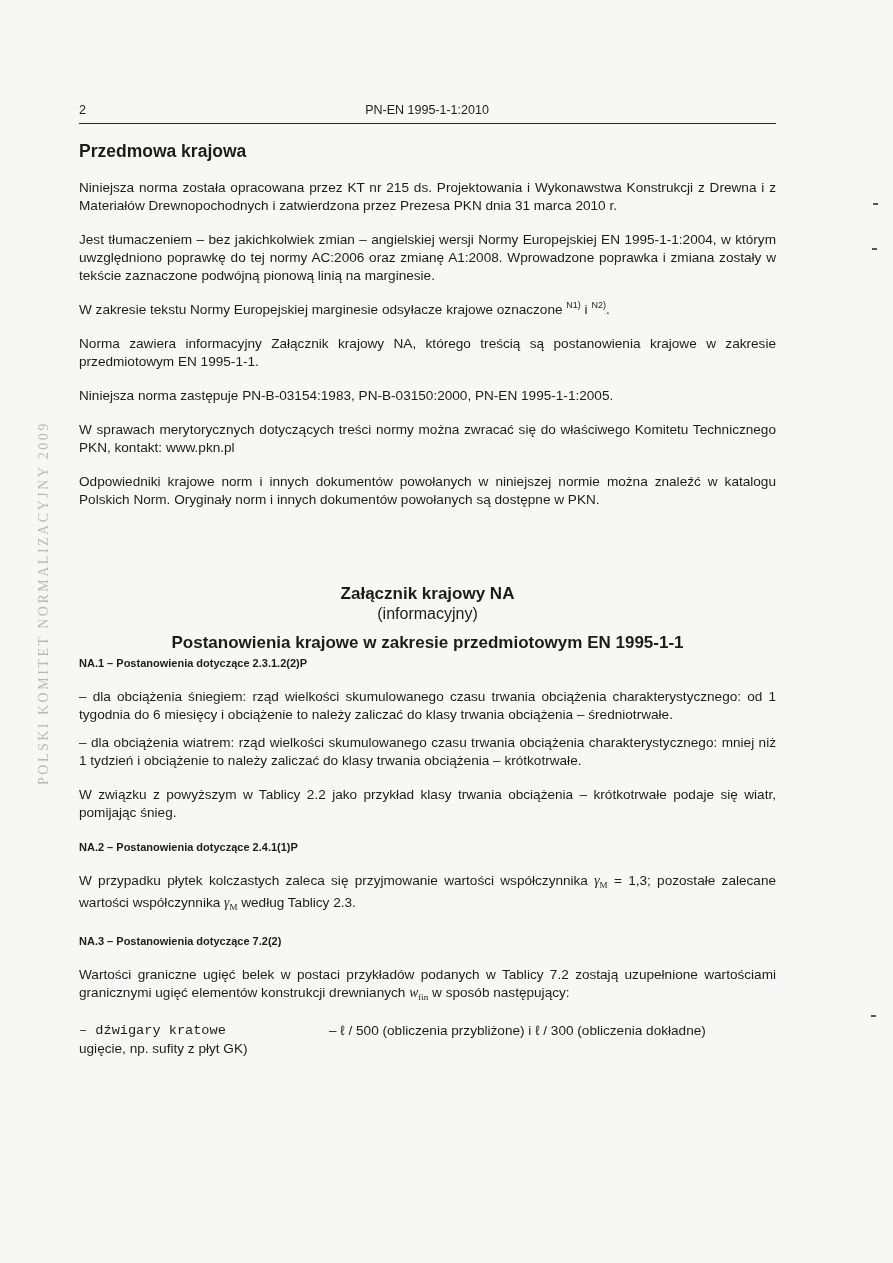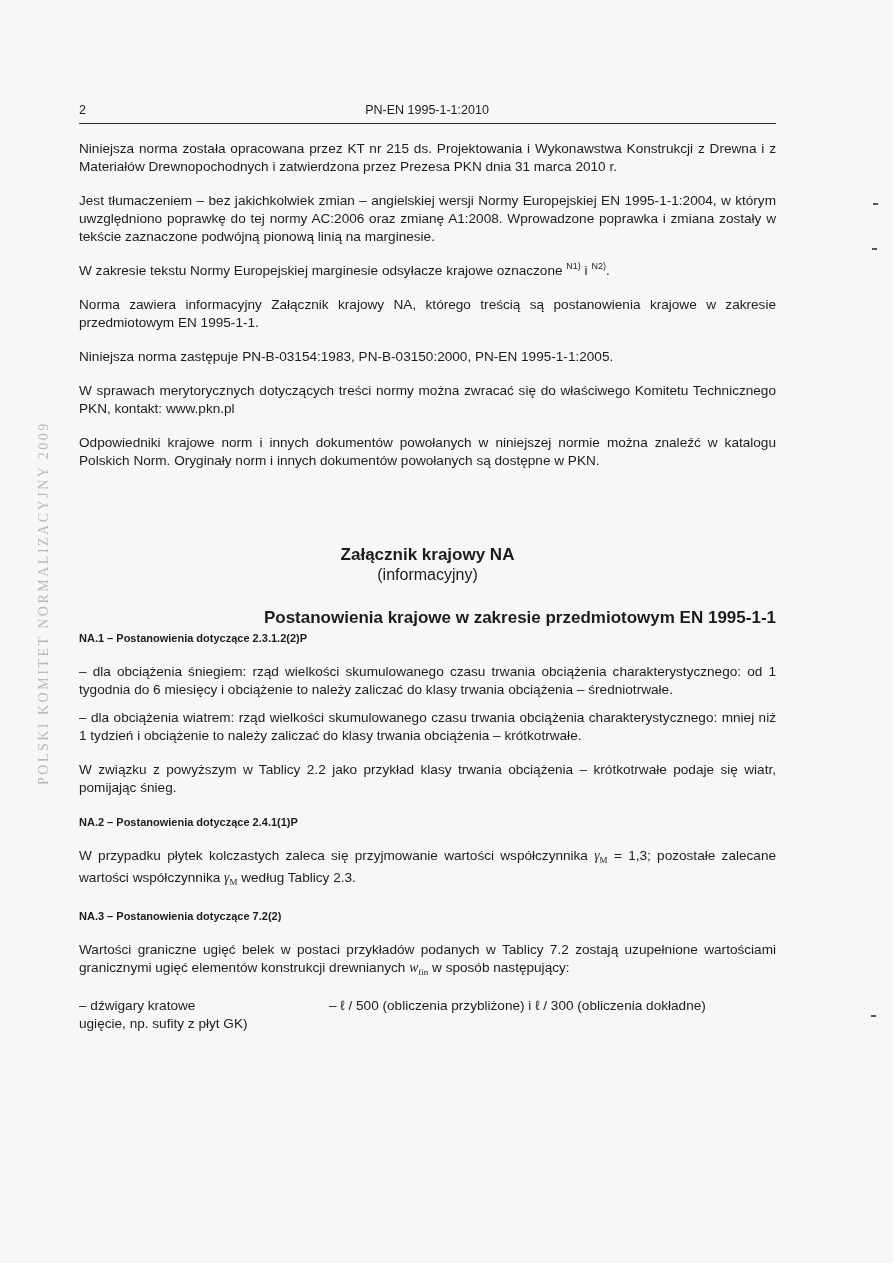--- a/index.html
+++ b/index.html
@@ -25,29 +25,29 @@
   }
   h1.section-title {
     font-size: 17.5px; font-weight: bold; margin: 0 0 17px 0; line-height: 22px;
   }
   p { margin: 0 0 16px 0; text-align: justify; }
   p.nojust { text-align: left; }
   sup { font-size: 9px; line-height: 0; text-align: center; }
   .annex-block { text-align: center; margin-top: 74px; }
   .annex-title { font-size: 17px; font-weight: bold; line-height: 21px; }
   .annex-sub { font-size: 16px; line-height: 20px; }
-  .annex-heading { font-size: 17px; font-weight: bold; margin-top: 22px; line-height: 22px; text-align: right; }
+  .annex-heading { font-size: 17px; font-weight: bold; margin-top: 8px; line-height: 22px; }
   h2.na-heading { font-size: 11px; font-weight: bold; margin: 0 0 16px 0; line-height: 18px; }
   .first-na { margin-top: 28px; }
   p.tight { margin-bottom: 10px; }
   .sym { font-family: "Liberation Serif", serif; font-style: italic; }
   .sub { font-size: 9px; vertical-align: -3px; font-style: normal; font-family: "Liberation Serif", serif; }
   .limits { position: relative; margin-top: 0; }
   .limit-row { display: flex; }
-  .limit-left { width: 250px; flex: none; }
+  .limit-left { width: 250px; flex: none; font-family: Liberation Mono, monospace; }
   .limit-right { flex: 1; }
   .ell { font-style: italic; }
   .watermark {
     position: absolute; left: 36px; top: 785px;
     transform: rotate(-90deg); transform-origin: 0 0;
     font-family: "Liberation Serif", serif; font-size: 14px; letter-spacing: 2.5px;
     color: #b9b9b9; white-space: nowrap;
   }
   .scan-mark { position: absolute; background: #555; height: 2px; }
 </style>
@@ -60,20 +60,21 @@
 </div>
 <div class="header-rule"></div>
 
 <div class="watermark">POLSKI KOMITET NORMALIZACYJNY 2009</div>
 
 <div class="scan-mark" style="left:873px;top:203px;width:5px;"></div>
 <div class="scan-mark" style="left:872px;top:248px;width:5px;"></div>
 <div class="scan-mark" style="left:871px;top:1015px;width:5px;"></div>
 
 <div class="content">
+  <h1 class="section-title">Przedmowa krajowa</h1>
   <p>Niniejsza norma została opracowana przez KT nr 215 ds. Projektowania i Wykonawstwa Konstrukcji z Drewna i z Materiałów Drewnopochodnych i zatwierdzona przez Prezesa PKN dnia 31 marca 2010 r.</p>
   <p>Jest tłumaczeniem – bez jakichkolwiek zmian – angielskiej wersji Normy Europejskiej EN 1995-1-1:2004, w którym uwzględniono poprawkę do tej normy AC:2006 oraz zmianę A1:2008. Wprowadzone poprawka i zmiana zostały w tekście zaznaczone podwójną pionową linią na marginesie.</p>
   <p class="nojust"><span>W zakresie tekstu Normy Europejskiej marginesie odsyłacze krajowe oznaczone </span><sup>N1)</sup><span> i </span><sup>N2)</sup><span>.</span></p>
   <p>Norma zawiera informacyjny Załącznik krajowy NA, którego treścią są postanowienia krajowe w zakresie przedmiotowym EN 1995-1-1.</p>
   <p class="nojust">Niniejsza norma zastępuje PN-B-03154:1983, PN-B-03150:2000, PN-EN 1995-1-1:2005.</p>
   <p>W sprawach merytorycznych dotyczących treści normy można zwracać się do właściwego Komitetu Technicznego PKN, kontakt: www.pkn.pl</p>
   <p>Odpowiedniki krajowe norm i innych dokumentów powołanych w niniejszej normie można znaleźć w katalogu Polskich Norm. Oryginały norm i innych dokumentów powołanych są dostępne w PKN.</p>
 
   <div class="annex-block">
     <div class="annex-title">Załącznik krajowy NA</div>

